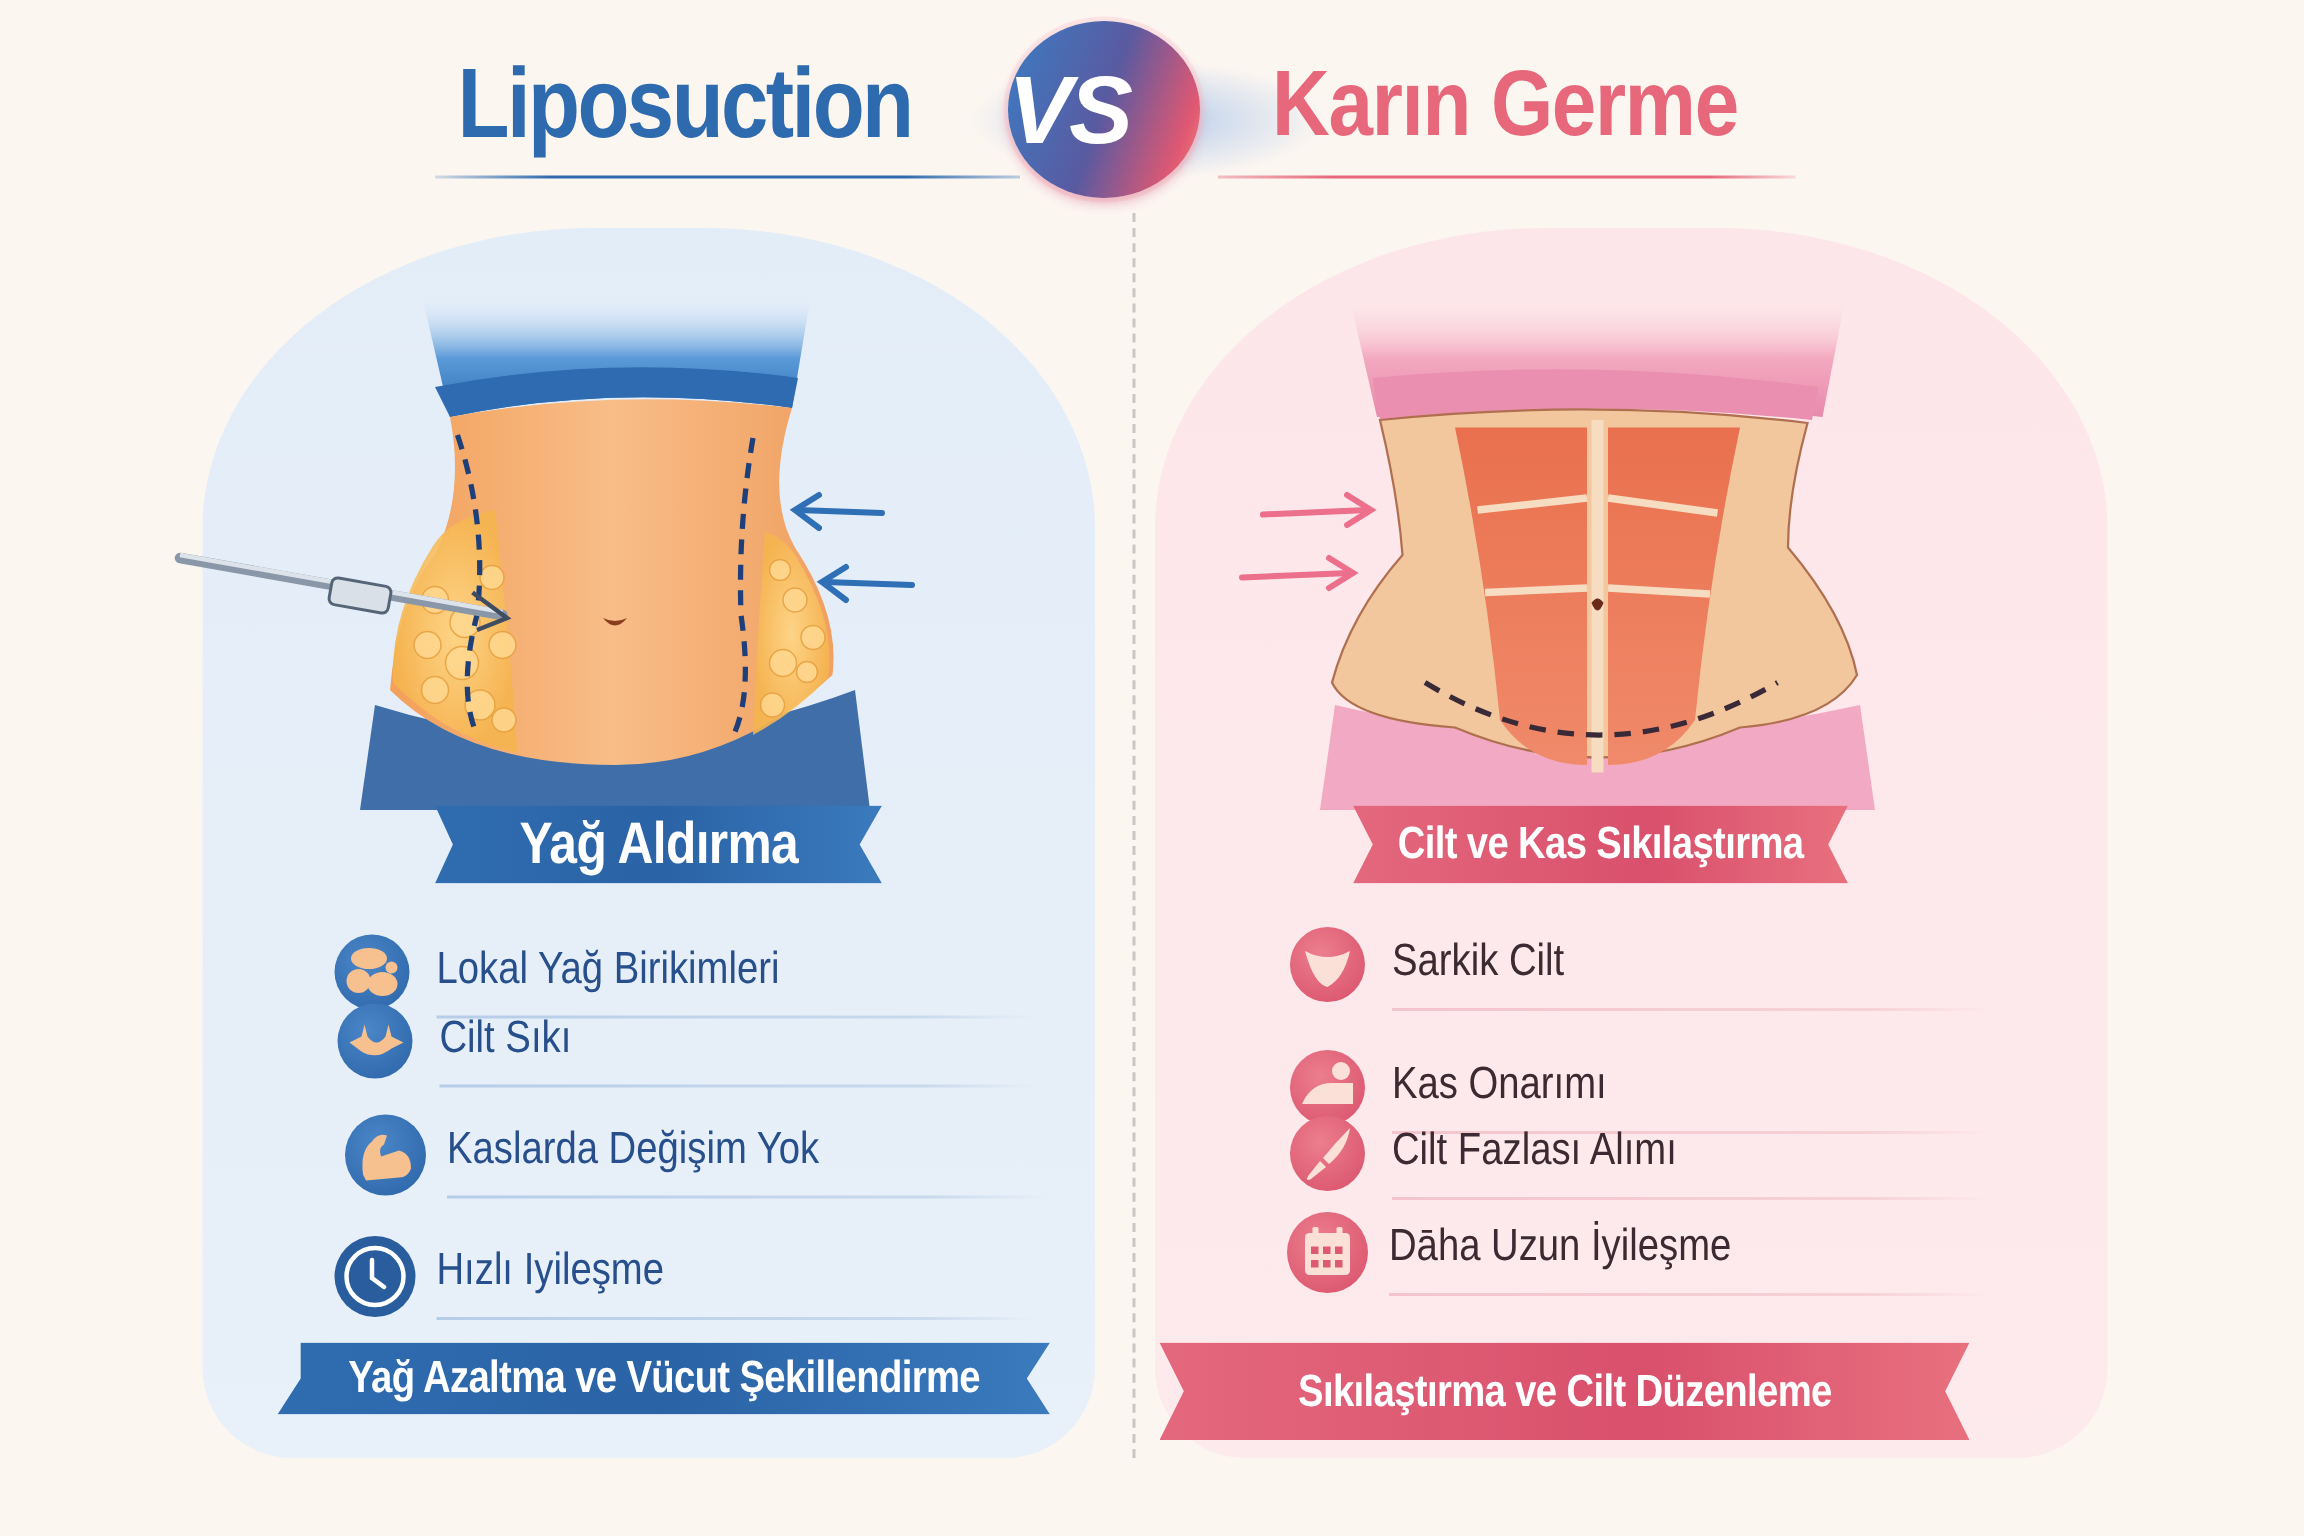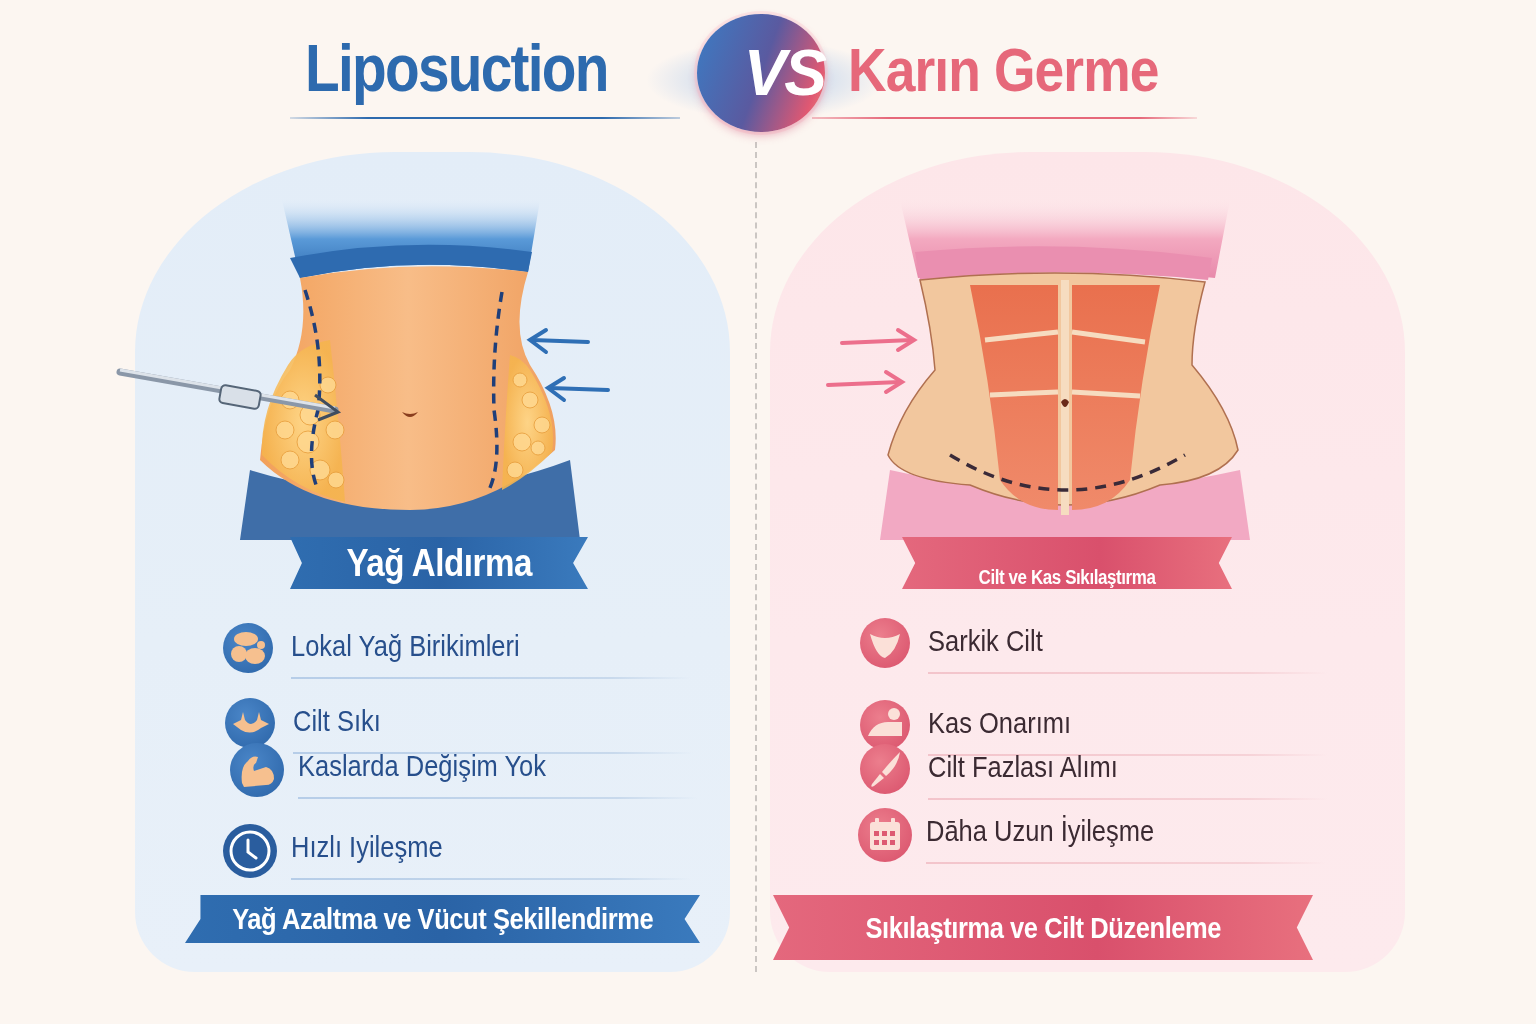--- a/index.html
+++ b/index.html
@@ -10,43 +10,43 @@
   .title-left{left:305px;top:28px;font-size:66px;font-weight:700;color:#2d6aae;
     letter-spacing:-2px;transform:scaleX(0.86);transform-origin:left center;line-height:80px;}
   .title-right{left:848px;top:30px;font-size:62px;font-weight:700;color:#e6687a;
     letter-spacing:-1px;transform:scaleX(0.86);transform-origin:left center;line-height:80px;}
   .title-line-left{left:290px;top:117px;width:390px;height:2px;
     background:linear-gradient(90deg,rgba(45,106,174,0.2),#2d6aae 20%,#2d6aae 80%,rgba(45,106,174,0.3));}
   .title-line-right{left:812px;top:117px;width:385px;height:2px;
     background:linear-gradient(90deg,rgba(230,104,122,0.4),#e6687a 20%,#e6687a 85%,rgba(230,104,122,0.2));}
   .vs-glow{left:645px;top:40px;width:240px;height:80px;border-radius:50%;
     background:radial-gradient(ellipse at center,rgba(120,170,230,0.55),rgba(255,255,255,0) 70%);}
-  .vs-circle{left:697px;top:14px;width:128px;height:118px;border-radius:50%;
+  .vs-circle{left:672px;top:14px;width:128px;height:118px;border-radius:50%;
     background:linear-gradient(110deg,#3b7cc4 0%,#5a5aa0 50%,#e05872 85%,#f08a7a 100%);
     box-shadow:0 4px 8px rgba(214,110,140,0.45),0 0 0 3px rgba(255,200,210,0.35);
-    display:flex;align-items:center;justify-content:flex-end;}
+    display:flex;align-items:center;justify-content:flex-start;}
   .vs-text{font-size:64px;font-weight:700;color:#fff;letter-spacing:-2px;font-style:italic;}
   .divider{left:755px;top:142px;width:0;height:830px;border-left:2px dashed #b7b2b0;opacity:0.7;}
   
   .panel-left{left:135px;top:152px;width:595px;height:820px;border-radius:260px 260px 60px 60px/200px 200px 60px 60px;
     background:linear-gradient(180deg,#e3edf8 0%,#e6eff8 60%,#e8f0f9 100%);}
   .panel-right{left:770px;top:152px;width:635px;height:820px;border-radius:260px 260px 60px 60px/200px 200px 60px 60px;
     background:linear-gradient(180deg,#fde6e9 0%,#fde9ec 60%,#fdeaed 100%);}
   
   .illus{position:absolute;}
   
   .ribbon{position:absolute;display:flex;align-items:center;justify-content:center;
     color:#fff;font-weight:700;letter-spacing:-0.5px;}
   .ribbon span{display:inline-block;transform:scaleX(0.85);}
   .rib-blue{background:linear-gradient(90deg,#2f6db0,#2a63a6 50%,#3a7abd);}
   .rib-pink{background:linear-gradient(90deg,#e4687d,#d9506c 60%,#e8707e);}
   .rib-sub-left{left:290px;top:537px;width:298px;height:52px;font-size:39px;
     clip-path:polygon(0 0,100% 0,95% 50%,100% 100%,0 100%,4% 50%);}
-  .rib-sub-right{left:902px;top:537px;width:330px;height:52px;font-size:20px;
-    clip-path:polygon(0 0,100% 0,96% 50%,100% 100%,0 100%,4% 50%);align-items:flex-end;}
+  .rib-sub-right{left:902px;top:537px;width:330px;height:52px;font-size:30px;
+    clip-path:polygon(0 0,100% 0,96% 50%,100% 100%,0 100%,4% 50%);}
   .rib-bottom-left{left:185px;top:895px;width:515px;height:48px;font-size:30px;
     clip-path:polygon(3% 0,100% 0,97% 50%,100% 100%,0 100%,3% 50%);}
   .rib-bottom-right{left:773px;top:895px;width:540px;height:65px;font-size:30px;
     clip-path:polygon(0 0,100% 0,97% 50%,100% 100%,0 100%,3% 50%);}
   .item{position:absolute;height:60px;width:470px;}
   .item .icon{position:absolute;left:0;top:0;width:50px;height:50px;border-radius:50%;overflow:hidden;}
   .item .label{position:absolute;left:68px;top:6px;font-size:30px;white-space:nowrap;
     transform:scaleX(0.85);transform-origin:left center;}
   .item .rule{position:absolute;left:68px;top:54px;width:400px;height:2px;}
   .blue-item .icon{background:radial-gradient(circle at 40% 35%,#4a86c8,#2a63a6);}
@@ -185,21 +185,21 @@
     <svg width="50" height="50" viewBox="0 0 50 50">
         <ellipse cx="23" cy="16" rx="12" ry="7" fill="#f6c08f"></ellipse>
         <ellipse cx="16" cy="31" rx="8" ry="8" fill="#f6c08f"></ellipse>
         <ellipse cx="32" cy="33" rx="10" ry="8" fill="#f6c08f"></ellipse>
         <circle cx="38" cy="22" r="4" fill="#f6c08f"></circle>
       </svg>
   </div>
   <div class="label">Lokal Yağ Birikimleri</div>
   <div class="rule"></div>
 </div>
-<div class="item blue-item" style="left:225px;top:698px">
+<div class="item blue-item" style="left:225px;top:669px">
   <div class="icon">
     <svg width="50" height="50" viewBox="0 0 50 50">
         <path d="M8 26 L16 22 L18 14 L20 22 Q26 30 32 22 L34 14 L36 22 L44 26 L36 30 Q26 38 16 32 Z" fill="#f6c08f"></path>
       </svg>
   </div>
   <div class="label">Cilt Sıkı</div>
   <div class="rule"></div>
 </div>
 <div class="item blue-item" style="left:230px;top:743px">
   <div class="icon" style="width:54px;height:54px">

